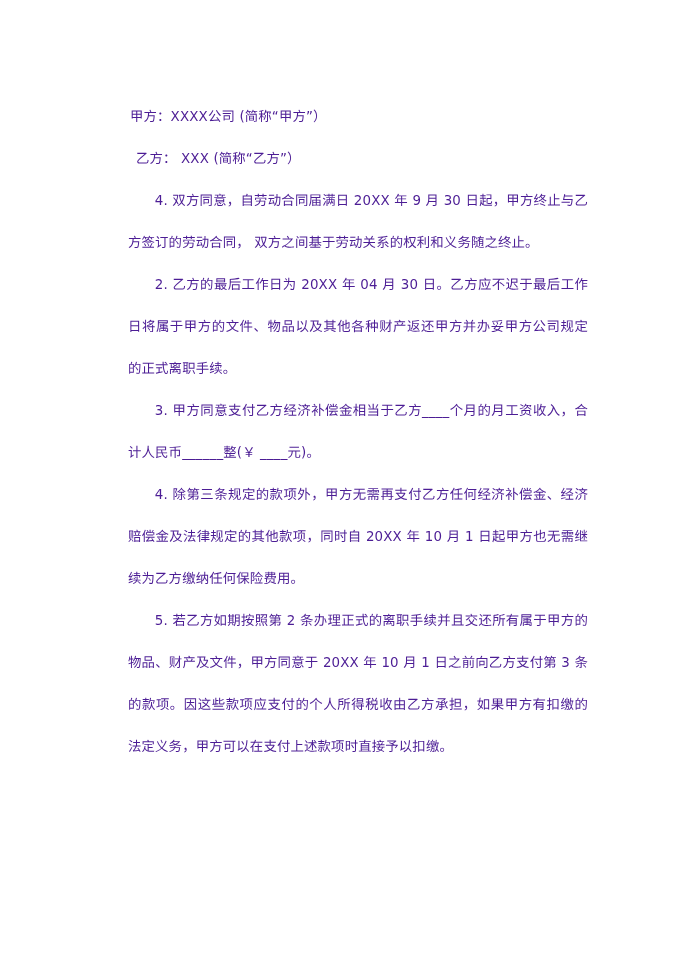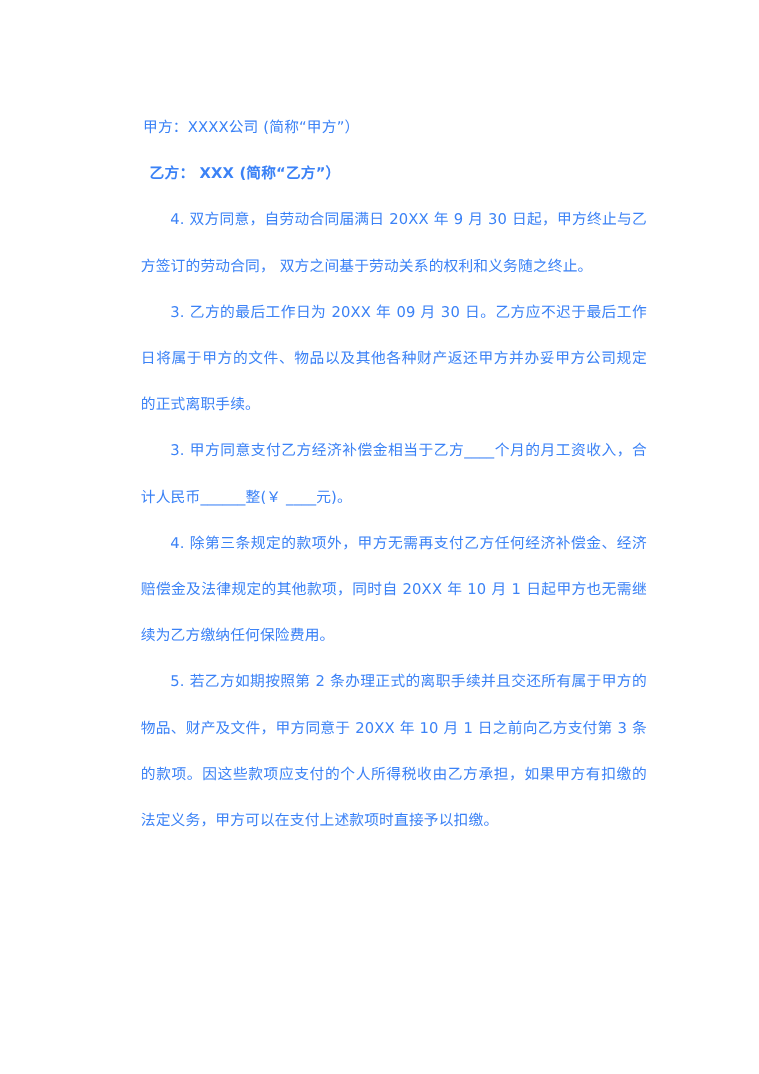--- a/index.html
+++ b/index.html
@@ -25,35 +25,34 @@
   }
   .doc-body {
     position: absolute;
     left: 128px;
     top: 96px;
     width: 460px;
   }
   .para {
     font-size: 13.4px;
     line-height: 42px;
-    color: #3b82f6;
+    color: #4c1d95;
     text-align: justify;
     text-justify: inter-ideograph;
     letter-spacing: 0.15px;
     margin: 0;
     word-break: break-all;
   }
   
   .party-line {
     text-indent: 0;
     padding-left: 2px;
   }
   .party-line.second {
     padding-left: 8px;
-    font-weight: bold;
   }
   .party-line.third {
     padding-left: 4px;
   }
   
   .indent-2 {
     text-indent: 2em;
   }
 </style>
 </head>
@@ -63,21 +62,21 @@
   <div class="doc-body">
 
     <p class="para party-line">甲方：XXXX公司 (简称“甲方”）</p>
 
     <p class="para party-line second">乙方： XXX (简称“乙方”）</p>
 
 
 
     <p class="para indent-2">4. 双方同意，自劳动合同届满日 20XX 年 9 月 30 日起，甲方终止与乙方签订的劳动合同， 双方之间基于劳动关系的权利和义务随之终止。</p>
 
-    <p class="para indent-2">3. 乙方的最后工作日为 20XX 年 09 月 30 日。乙方应不迟于最后工作日将属于甲方的文件、物品以及其他各种财产返还甲方并办妥甲方公司规定的正式离职手续。</p>
+    <p class="para indent-2">2. 乙方的最后工作日为 20XX 年 04 月 30 日。乙方应不迟于最后工作日将属于甲方的文件、物品以及其他各种财产返还甲方并办妥甲方公司规定的正式离职手续。</p>
 
     <p class="para indent-2">3. 甲方同意支付乙方经济补偿金相当于乙方____个月的月工资收入，合计人民币______整(￥ ____元)。</p>
 
     <p class="para indent-2">4. 除第三条规定的款项外，甲方无需再支付乙方任何经济补偿金、经济赔偿金及法律规定的其他款项，同时自 20XX 年 10 月 1 日起甲方也无需继续为乙方缴纳任何保险费用。</p>
 
     <p class="para indent-2">5. 若乙方如期按照第 2 条办理正式的离职手续并且交还所有属于甲方的物品、财产及文件，甲方同意于 20XX 年 10 月 1 日之前向乙方支付第 3 条的款项。因这些款项应支付的个人所得税收由乙方承担，如果甲方有扣缴的法定义务，甲方可以在支付上述款项时直接予以扣缴。</p>
 
   </div>
 </div>
 

